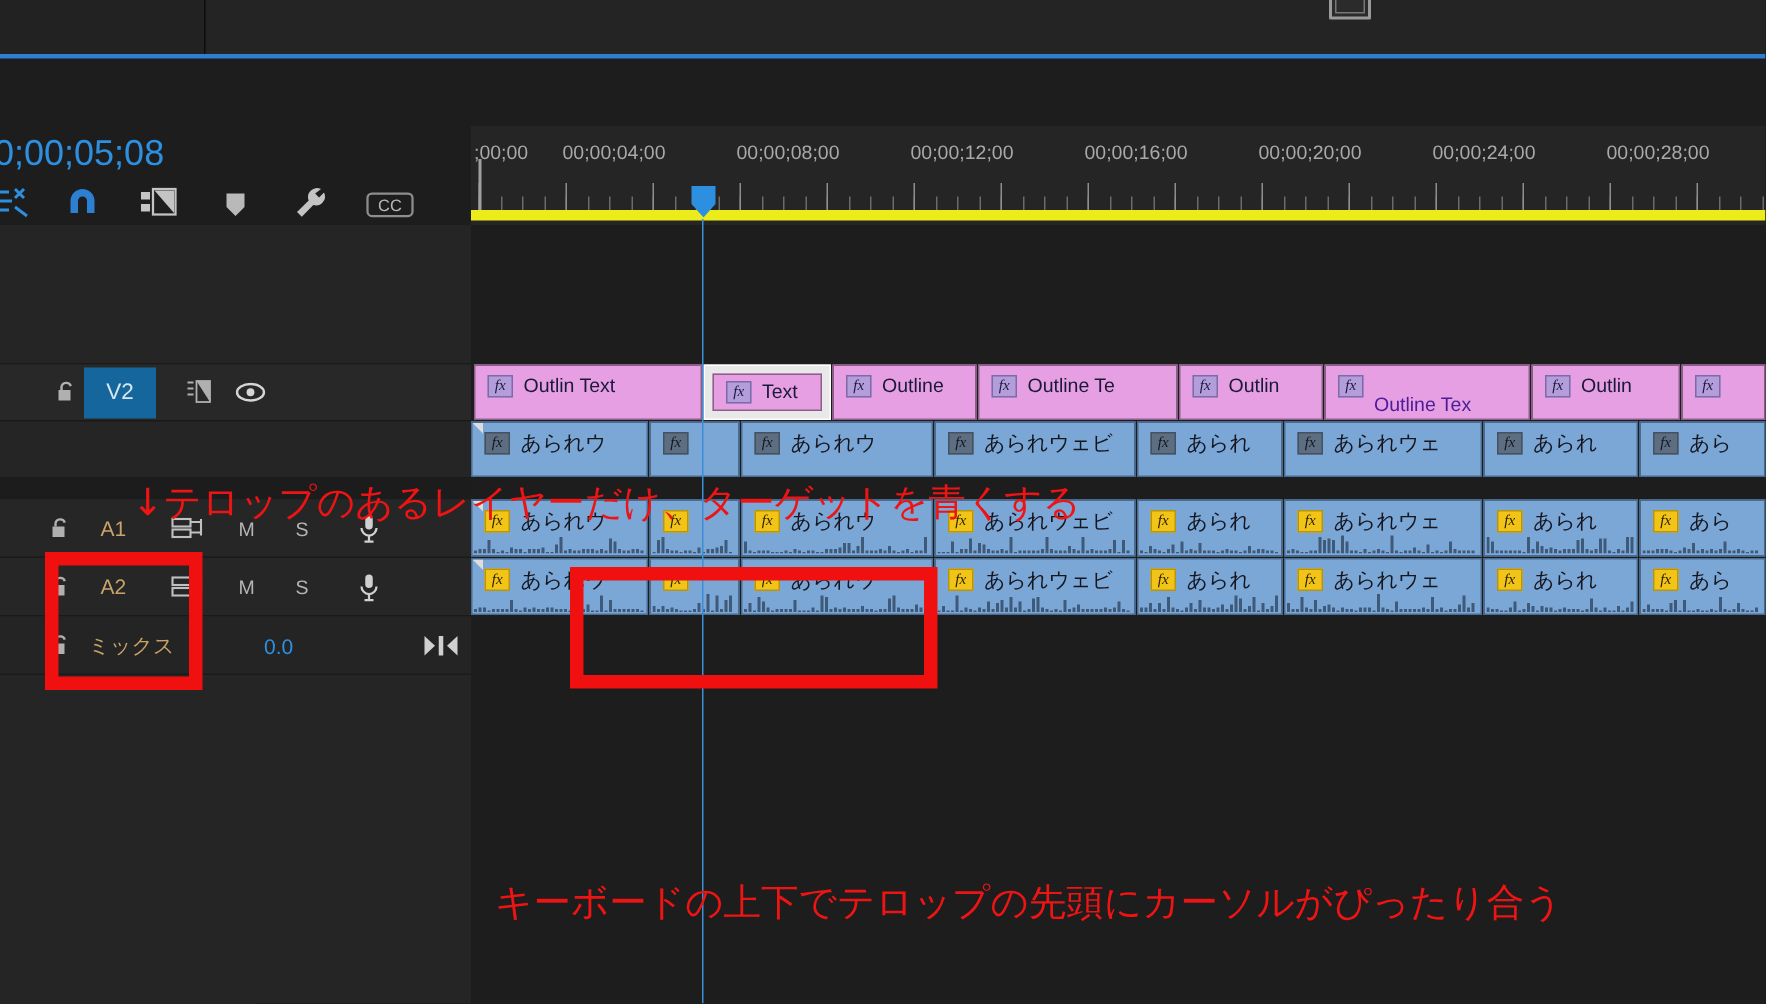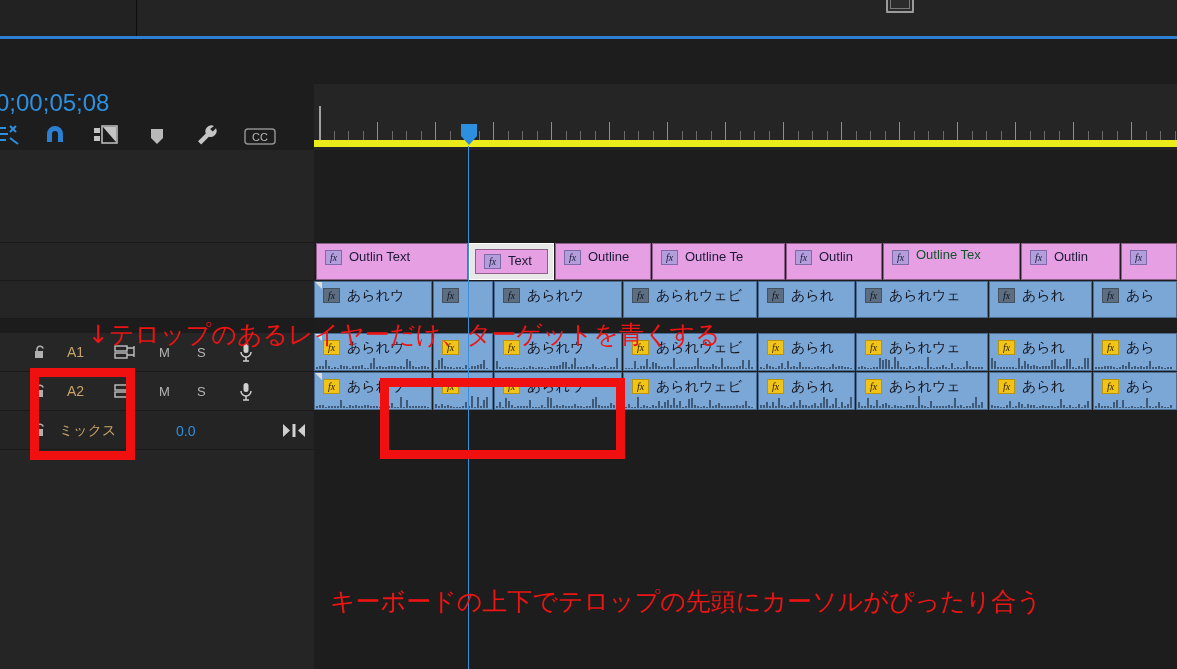--- a/index.html
+++ b/index.html
@@ -145,20 +145,30 @@
     </div>
     <div class="tool" style="left:242px;width:36px">
       <svg width="36" height="28" viewBox="0 0 36 28">
         <rect x="3" y="7" width="30" height="15" rx="3" fill="none" stroke="#8e8e8e" stroke-width="1.5"></rect>
         <text x="18" y="18.5" font-size="11" fill="#b9b9b9" text-anchor="middle" font-family="Liberation Sans, sans-serif">CC</text>
       </svg>
     </div>
   </div>
 
   <div class="ruler">
+    <div class="ruler-labels">
+      <div class="rl" style="left:2px">;00;00</div>
+      <div class="rl" style="left:61px">00;00;04;00</div>
+      <div class="rl" style="left:177px">00;00;08;00</div>
+      <div class="rl" style="left:293px">00;00;12;00</div>
+      <div class="rl" style="left:409px">00;00;16;00</div>
+      <div class="rl" style="left:525px">00;00;20;00</div>
+      <div class="rl" style="left:641px">00;00;24;00</div>
+      <div class="rl" style="left:757px">00;00;28;00</div>
+    </div>
     <div class="tick-area" id="tickarea">
         <div class="tick-minor" style="left: 5px;"></div>
         <div class="tick-minor" style="left: 20px;"></div>
         <div class="tick-minor" style="left: 34px;"></div>
         <div class="tick-minor" style="left: 49px;"></div>
         <div class="tick-minor" style="left: 63px;"></div>
         <div class="tick-minor" style="left: 78px;"></div>
         <div class="tick-minor" style="left: 92px;"></div>
         <div class="tick-minor" style="left: 107px;"></div>
         <div class="tick-minor" style="left: 121px;"></div>
@@ -239,20 +249,44 @@
     </svg>
   </div>
   <div class="playhead-line"></div>
 
   <div class="tl-body">
 
     <div class="track-head-col">
 
       <div class="head-sep" style="top:92px"></div>
 
+      <div class="trk vid" style="top:93px;height:37px">
+        <div class="lock" style="left:38px;top:11px">
+          <svg width="13" height="15" viewBox="0 0 13 15">
+              <path d="M3 6 V4 a3.2 3.2 0 0 1 6.2-0.6" fill="none" stroke="#b0b0b0" stroke-width="1.6"></path>
+              <rect x="1" y="6" width="8" height="7" fill="#b0b0b0"></rect>
+            </svg>
+        </div>
+        <div class="tgt-box" style="left:56px;top:2px">
+          <span>V2</span>
+        </div>
+        <div class="tgt-btn" style="left:124px;top:10px">
+          <svg width="18" height="17" viewBox="0 0 18 17">
+              <path d="M1 2 L5 2 M1 6 L5 6 M1 10 L5 10" stroke="#b0b0b0" stroke-width="1.4"></path>
+              <path d="M7 1 L16 1 L16 15 Z" fill="#b0b0b0"></path>
+              <rect x="7" y="1" width="9" height="14" fill="none" stroke="#b0b0b0" stroke-width="1.2"></rect>
+            </svg>
+        </div>
+        <div class="eye" style="left:157px;top:12px">
+          <svg width="20" height="13" viewBox="0 0 20 13">
+              <ellipse cx="10" cy="6.5" rx="9" ry="5.5" fill="none" stroke="#d6d6d6" stroke-width="1.6"></ellipse>
+              <circle cx="10" cy="6.5" r="2.6" fill="#d6d6d6"></circle>
+            </svg>
+        </div>
+      </div>
       <div class="head-sep" style="top:130px"></div>
 
       <div class="head-sep" style="top:168px"></div>
 
       <div style="position:absolute;left:0;top:169px;width:314px;height:14px;background:#1c1c1c"></div>
 
       <div class="trk aud" style="top:183px;height:38px;background:#262626">
         <div class="lock" style="left:34px;top:12px">
           <svg width="13" height="15" viewBox="0 0 13 15">
               <path d="M3 6 V4 a3.2 3.2 0 0 1 6.2-0.6" fill="none" stroke="#b0b0b0" stroke-width="1.6"></path>
@@ -343,21 +377,21 @@
         <div class="clip v2" style="left: 338px; top: 93px; width: 133px; height: 37px;">
           <div class="fx v" style="left: 8px; top: 6px;">fx</div>
           <div class="clip-label" style="left: 32px; top: 5px; color: rgb(26, 26, 56);">Outline Te</div>
         </div>
         <div class="clip v2" style="left: 472px; top: 93px; width: 96px; height: 37px;">
           <div class="fx v" style="left: 8px; top: 6px;">fx</div>
           <div class="clip-label" style="left: 32px; top: 5px; color: rgb(26, 26, 56);">Outlin</div>
         </div>
         <div class="clip v2" style="left: 569px; top: 93px; width: 137px; height: 37px;">
           <div class="fx v" style="left: 8px; top: 6px;">fx</div>
-          <div class="clip-label" style="left: 32px; top: 3px; color: #14532d;">Outline Tex</div>
+          <div class="clip-label" style="left: 32px; top: 18px; color: #4c1d95;">Outline Tex</div>
         </div>
         <div class="clip v2" style="left: 707px; top: 93px; width: 99px; height: 37px;">
           <div class="fx v" style="left: 8px; top: 6px;">fx</div>
           <div class="clip-label" style="left: 32px; top: 5px; color: rgb(26, 26, 56);">Outlin</div>
         </div>
         <div class="clip v2" style="left: 807px; top: 93px; width: 56px; height: 37px;">
           <div class="fx v" style="left: 8px; top: 6px;">fx</div>
         </div>
         <div class="clip v1" style="left: 0px; top: 131px; width: 118px; height: 37px;">
           <div class="clip-corner"></div>

